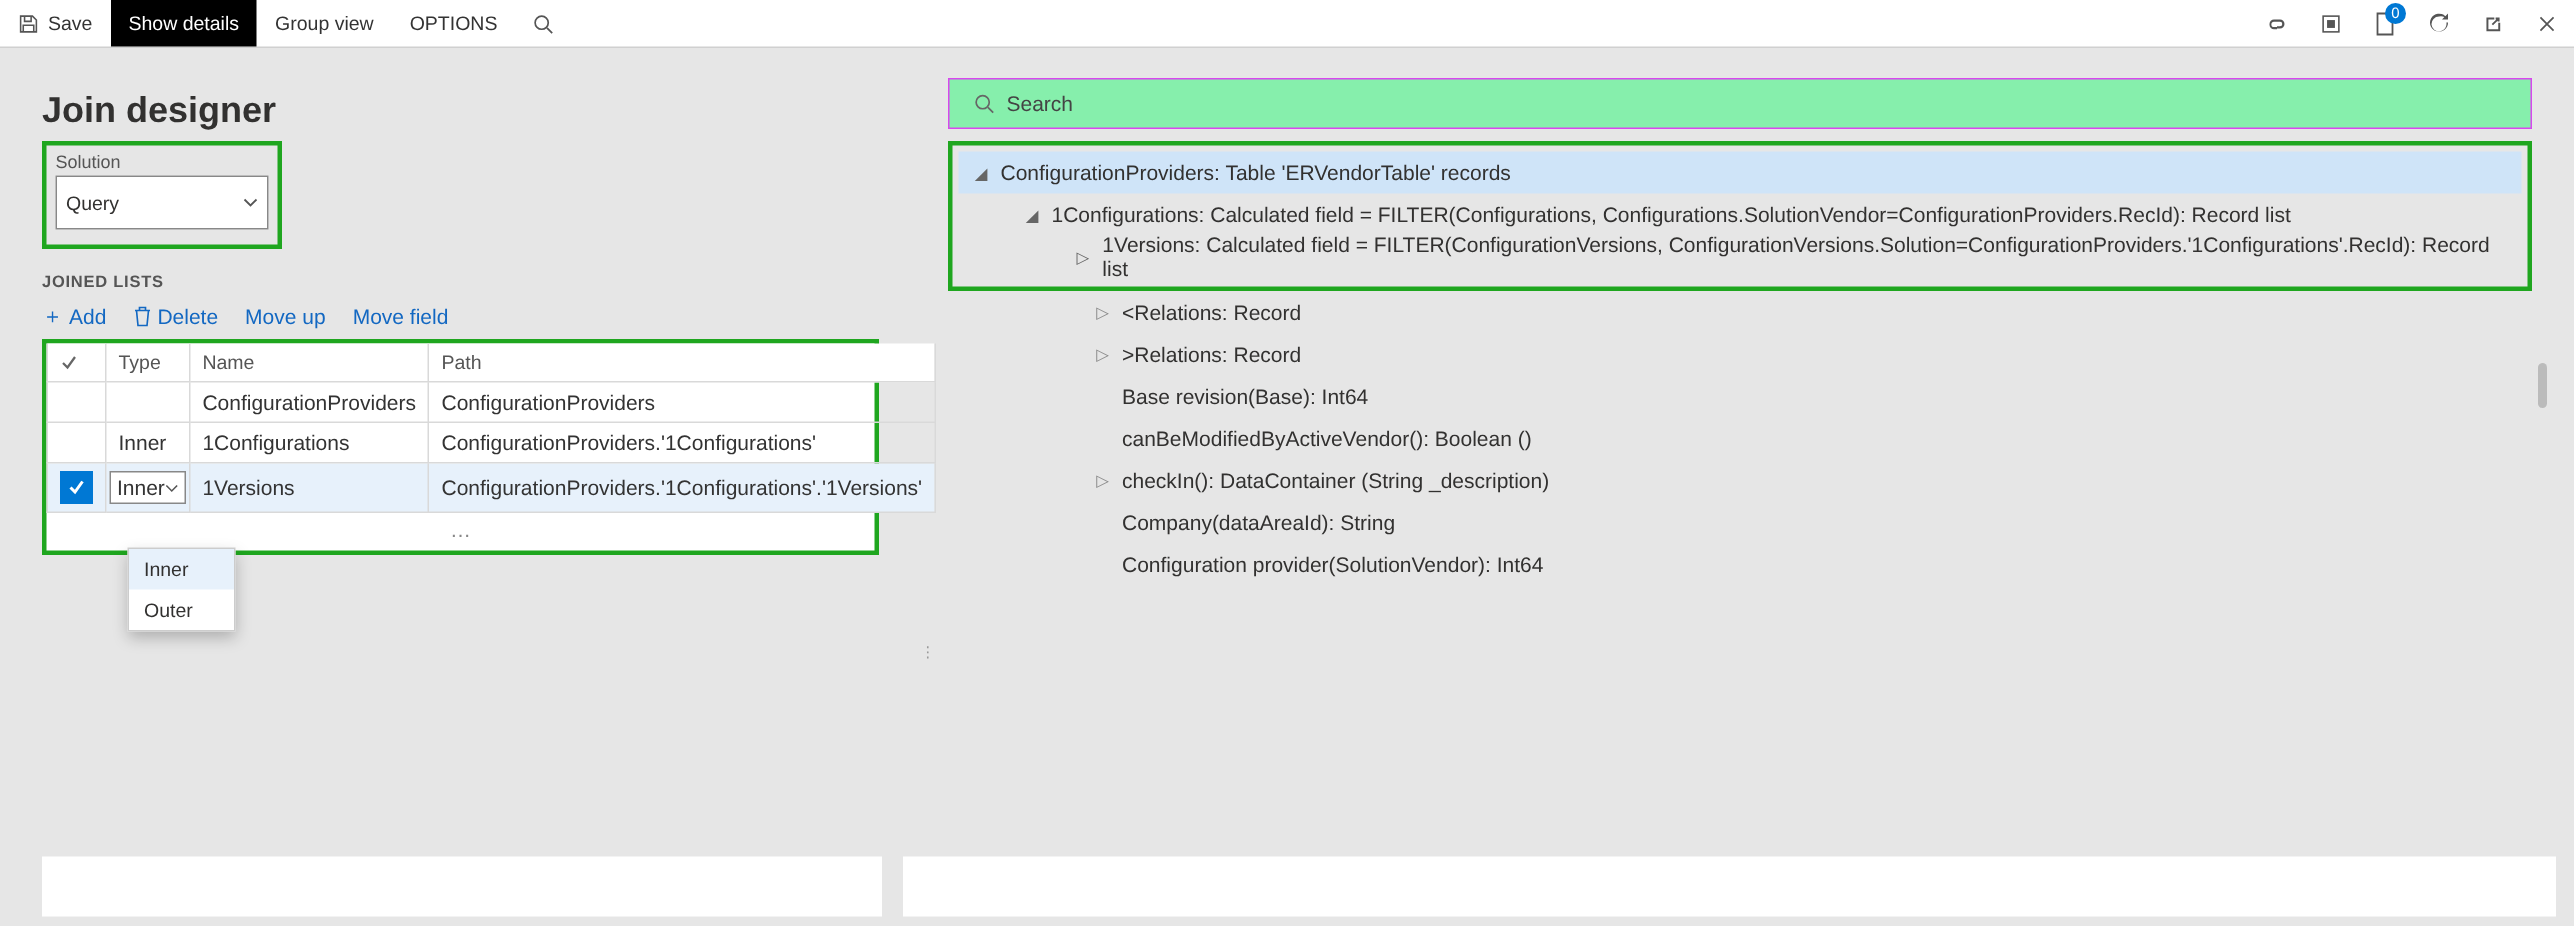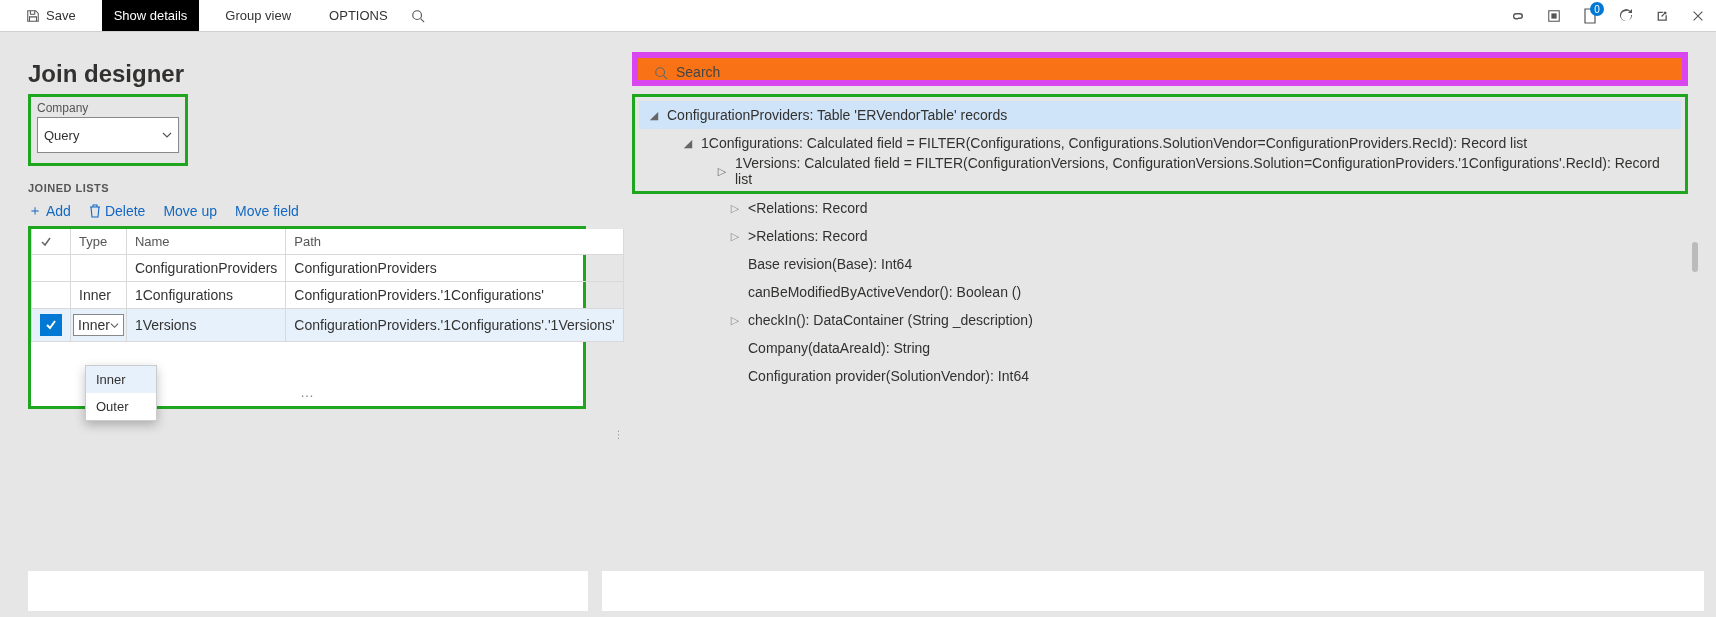--- a/index.html
+++ b/index.html
@@ -1,52 +1,52 @@
 <!DOCTYPE html>
 <html><head>
 <meta charset="utf-8">
 <style>
 * { box-sizing: border-box; margin: 0; padding: 0; font-family: "Segoe UI", Tahoma, sans-serif; }
 html,body { width:1716px; height:617px; background:#e6e6e6; overflow:hidden; font-size:14px; color:#323130;}
 .topbar { height:32px; background:#fff; border-bottom:1px solid #d0d0d0; display:flex; align-items:stretch; }
-.topbar .tb-item { display:flex; align-items:center; padding:0 12px; font-size:13px; color:#333; cursor:pointer; gap:6px;margin-left:14px;}
+.topbar .tb-item { display:flex; align-items:center; padding:0 12px; font-size:13px; color:#333; cursor:pointer; gap:6px;}
 .topbar .tb-item.active { background:#000000; color:#fff; }
 .topbar .spacer { flex:1; }
 .topbar .tb-icon { width:36px; display:flex; align-items:center; justify-content:center;}
 svg { display:block; }
 
 .body { display:flex; padding:10px 16px 0 0; height:calc(617px - 32px); }
 
 .left-pane { width:610px; padding:18px 0 0 28px; }
 .title { font-size:24px; font-weight:600; margin-bottom:6px; }
 .exec-box { border:3px solid #1fa61f; padding:4px 6px 10px 6px; width:160px; margin-bottom:16px;}
 .exec-box .lbl { font-size:12px; color:#555; }
 .exec-box .sel { margin-top:2px; border:1px solid #888; background:#fff; height:36px; display:flex; align-items:center; justify-content:space-between; padding:0 6px; font-size:13px;}
 .jl-head { font-size:11px; font-weight:600; letter-spacing:.5px; color:#555; margin-bottom:8px;}
 .btn-row { display:flex; gap:18px; margin-bottom:6px;}
 .btn-row .lnk { color:#1368c2; font-size:14px; display:flex; align-items:center; gap:4px; cursor:pointer;}
-.grid-wrap { border:3px solid #1fa61f; padding:0; background:#fff; width:558px; height:183px; position:relative;}
+.grid-wrap { border:3px solid #1fa61f; padding:0; background:#fff; width:558px; height:144px; position:relative;}
 .grid { width:100%; border-collapse:collapse; font-size:14px;}
 .grid th, .grid td { border:1px solid #d9d9d9; text-align:left; padding:5px 8px; font-weight:400; color:#333;}
 .grid th { background:#fff; color:#555; font-size:13px; border-top:none;}
 .grid th:first-child, .grid td:first-child { width:28px; text-align:center;}
 .grid th:nth-child(2), .grid td:nth-child(2) { width:68px;}
 .grid th:nth-child(3), .grid td:nth-child(3) { width:150px;}
 .row-sel td { background:#e7f1fb;}
 .sel-chk { width:22px;height:22px;background:#0078d4;display:inline-flex;align-items:center;justify-content:center;color:#fff;}
 .type-cell { display:flex; align-items:center; justify-content:space-between; background:#fff; border:1px solid #888; height:22px; padding:0 4px;}
 .dropdown { position:absolute; left:54px; top:136px; width:72px; background:#fff; box-shadow:0 4px 10px rgba(0,0,0,.25); border:1px solid #ccc;}
 .dropdown .opt { padding:6px 10px; font-size:13px; cursor:pointer;}
 .dropdown .opt.sel { background:#e7f1fb;}
 .ellipsis-row { position:absolute; bottom:6px; left:0; right:0; text-align:center; color:#888;}
 
 .mid-handle { width:18px; display:flex; align-items:center; justify-content:center; margin-top:210px; color:#999; font-size:10px; letter-spacing:1px;}
 
 .right-pane { flex:1; padding:10px 12px 0 4px; position:relative;}
-.search-bar { background:#f97316; height:34px; border:6px solid #d946ef; display:flex; align-items:flex-end; gap:8px; padding:0 16px; font-size:14px; color:#444; margin-bottom:8px;}
+.search-bar { background:#86efac; height:34px; border:1px solid #d946ef; display:flex; align-items:center; gap:8px; padding:0 16px; font-size:14px; color:#444; margin-bottom:8px;}
 .tree-wrap { border:3px solid #1fa61f; padding:4px 4px 6px 4px; background:transparent;}
 .tree-row { display:flex; align-items:center; height:28px; font-size:14px; color:#323130; padding:0 6px;}
 .tree-row.sel { background:#cfe4f8; }
 .tree-row .tw { width:14px; height:14px; display:flex; align-items:center; justify-content:center; margin-right:6px; color:#666; font-size:11px;}
 .indent1 { padding-left:8px;}
 .indent2 { padding-left:42px;}
 .indent3 { padding-left:76px;}
 .sub-rows { padding-left:48px;}
 .sub-rows .tree-row { padding-left:48px;}
 .sub-rows .tree-row .tw { color:#888;}
@@ -131,21 +131,21 @@
     </span>
   </div>
 </div>
 
 <div class="body">
 
   <div class="left-pane">
     <div class="title">Join designer</div>
 
     <div class="exec-box">
-      <div class="lbl">Company</div>
+      <div class="lbl">Solution</div>
       <div class="sel">
         <span>Query</span>
         <span>
           <svg width="10" height="10" viewBox="0 0 10 10">
               <path d="M1 3l4 4 4-4" fill="none" stroke="#555" stroke-width="1.2"></path>
             </svg>
         </span>
       </div>
     </div>
 

